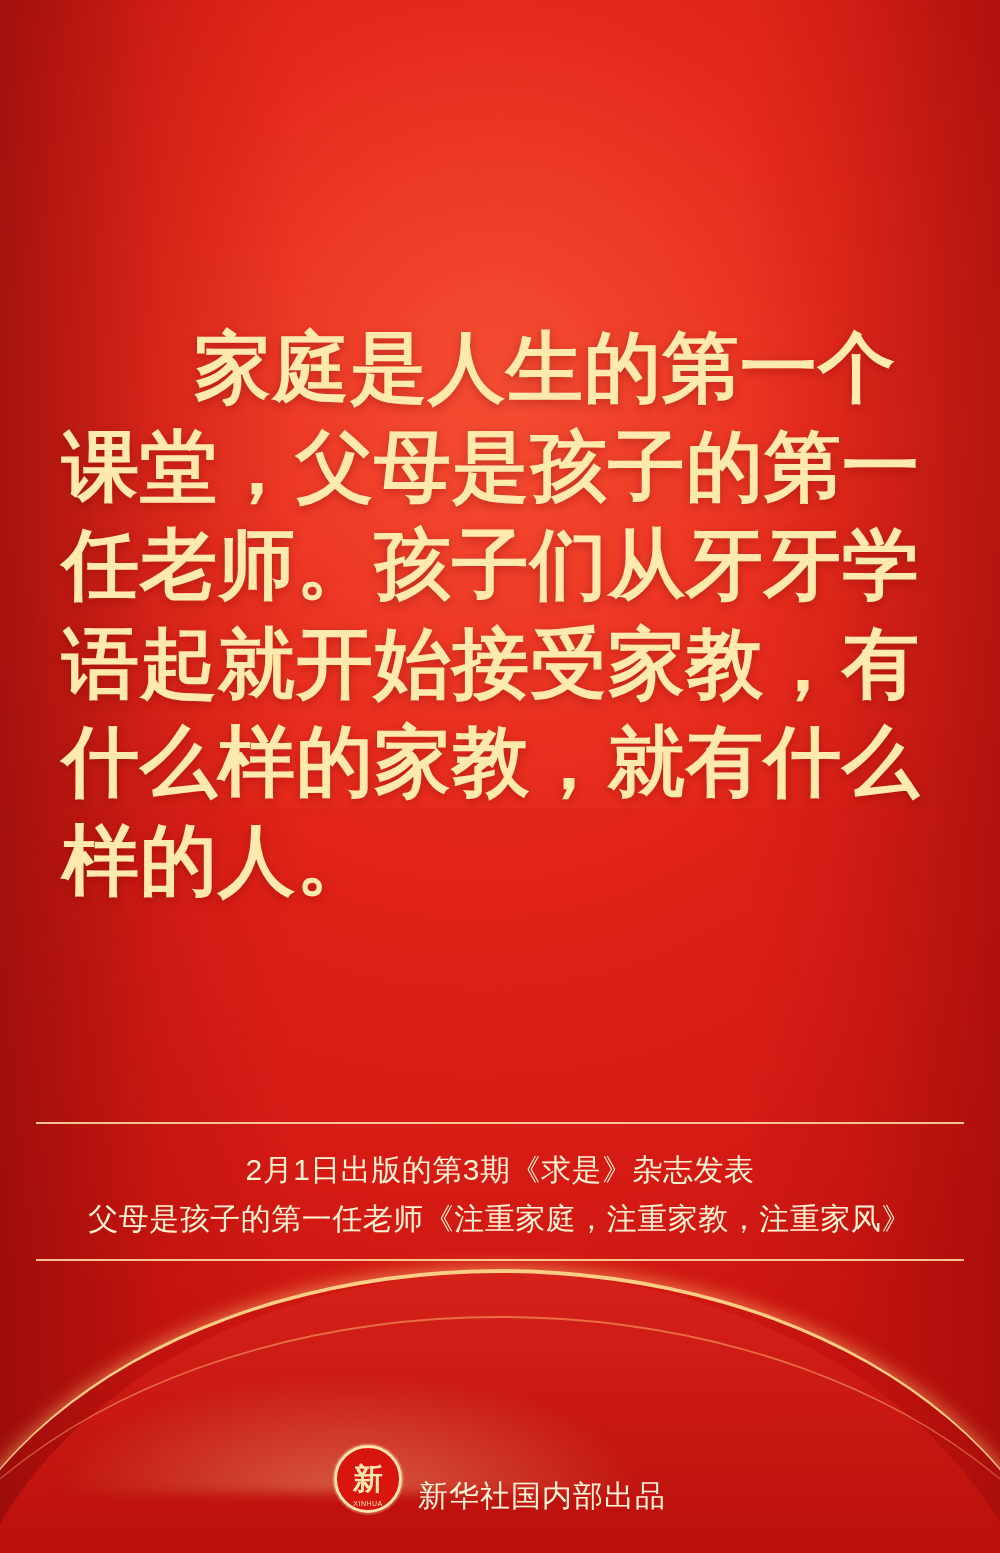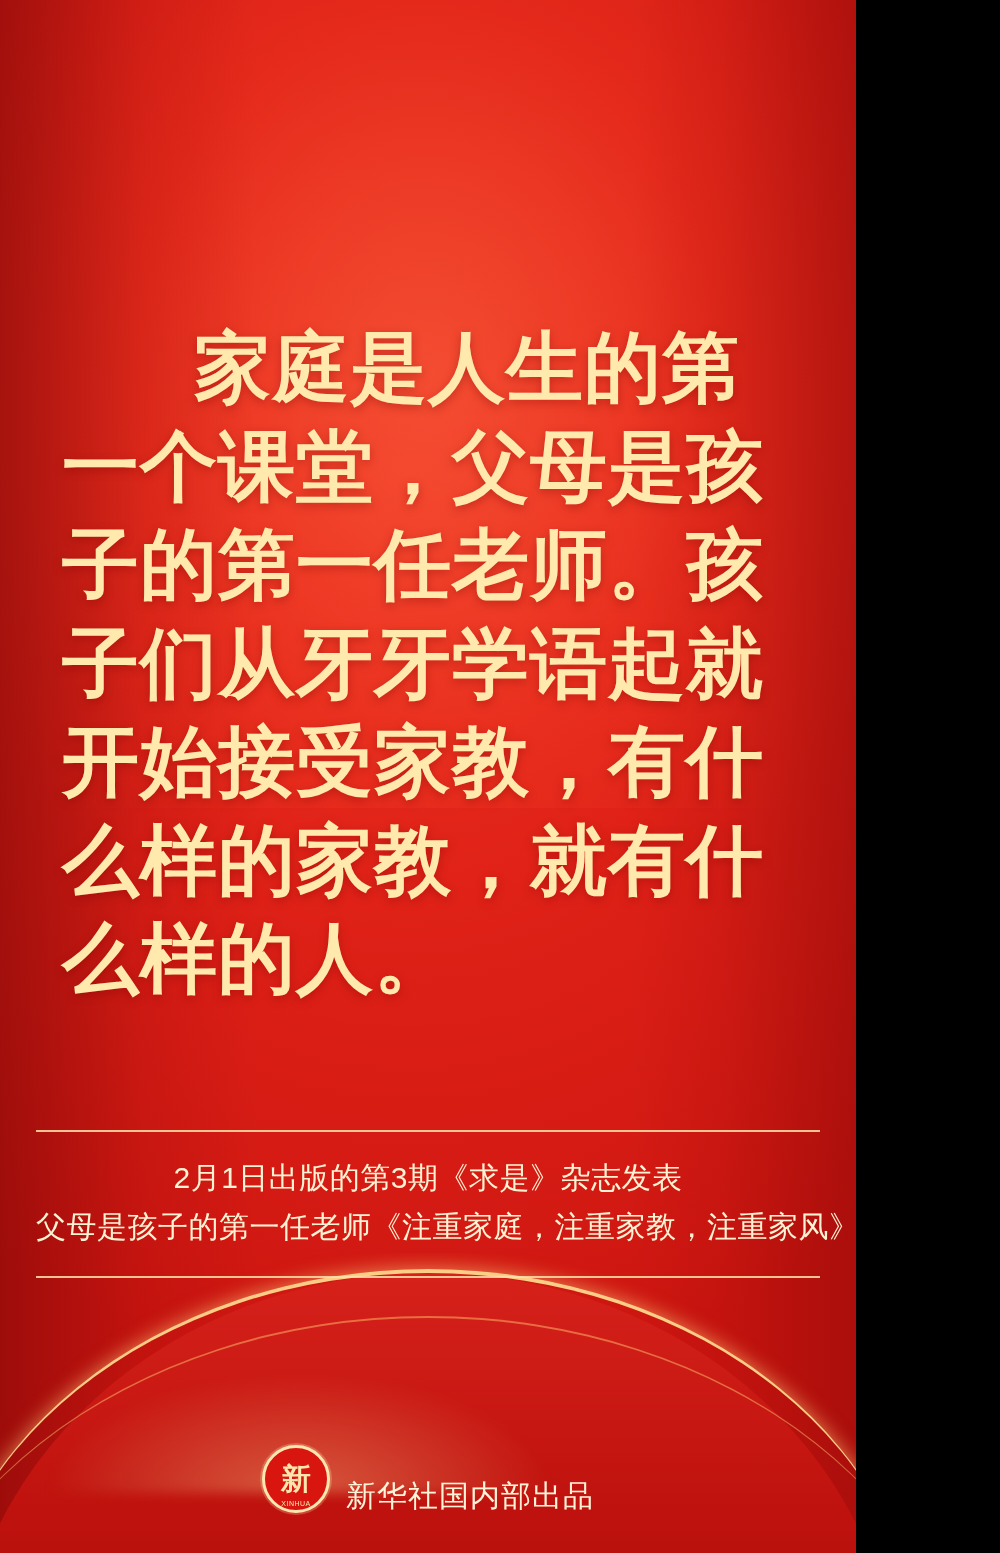--- a/index.html
+++ b/index.html
@@ -2,21 +2,21 @@
 <html><head>
 <meta charset="utf-8">
 <style>
   html, body {
     margin: 0;
     padding: 0;
     background: #000;
   }
   .poster {
     position: relative;
-    width: 856px;
+    width: 1000px;
     height: 1553px;
     overflow: hidden;
     font-family: "Liberation Sans", sans-serif;
     background: #a21caf;
   }
   
   .bg-base {
     position: absolute;
     inset: 0;
     background:
@@ -113,29 +113,28 @@
     text-shadow: 0 3px 10px rgba(120,0,0,0.35);
     font-family: "DejaVu Serif", "Liberation Serif", serif;
   }
 
   
   .caption {
     position: absolute;
     left: 36px;
     right: 36px;
     top: 1122px;
-    padding: 22px 0 25px 0;
+    padding: 22px 0 16px 0;
     border-top: 2px solid rgba(255, 226, 170, 0.85);
     border-bottom: 2px solid rgba(255, 226, 170, 0.85);
     text-align: center;
     color: #fff3d4;
     font-size: 30px;
     line-height: 1.62;
     letter-spacing: 0.5px;
-    margin-top: 8px;
   }
   .caption-line {
     display: block;
     white-space: nowrap;
   }
 
   
   .footer {
     position: absolute;
     left: 0;

